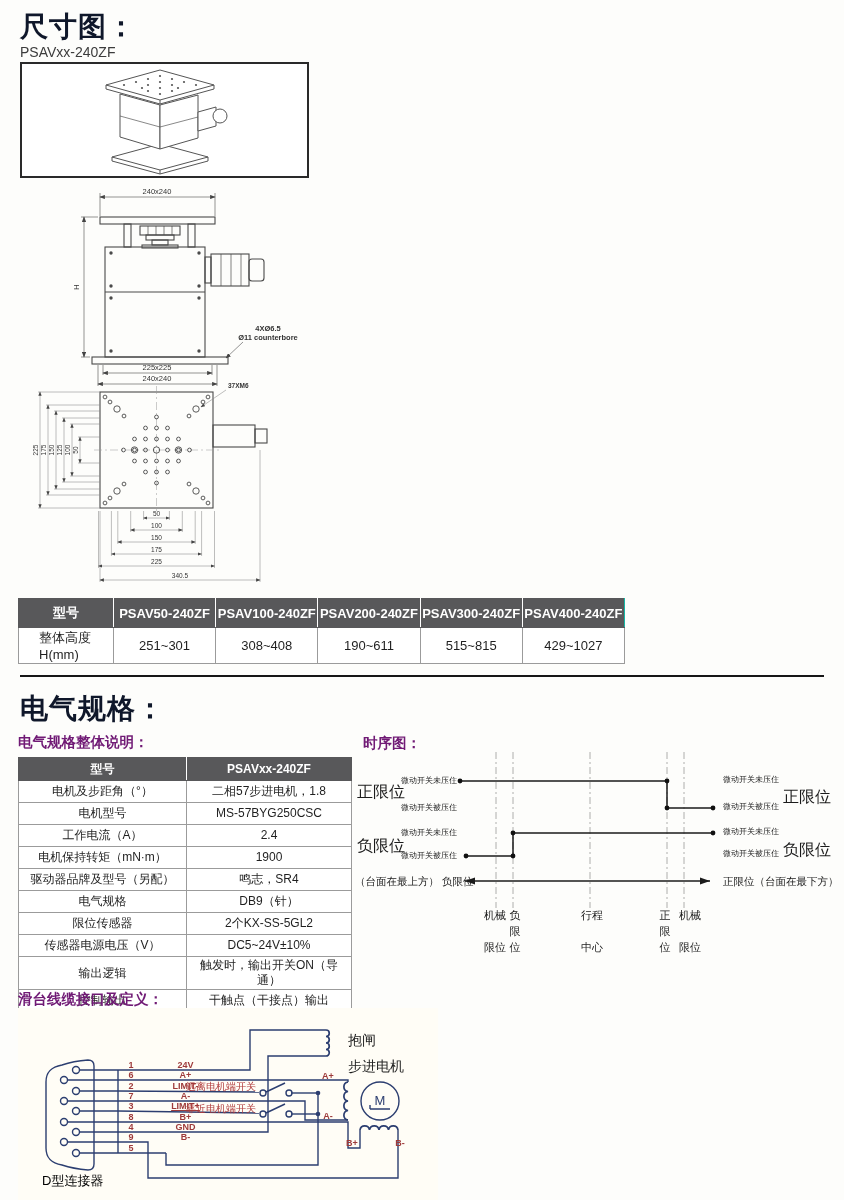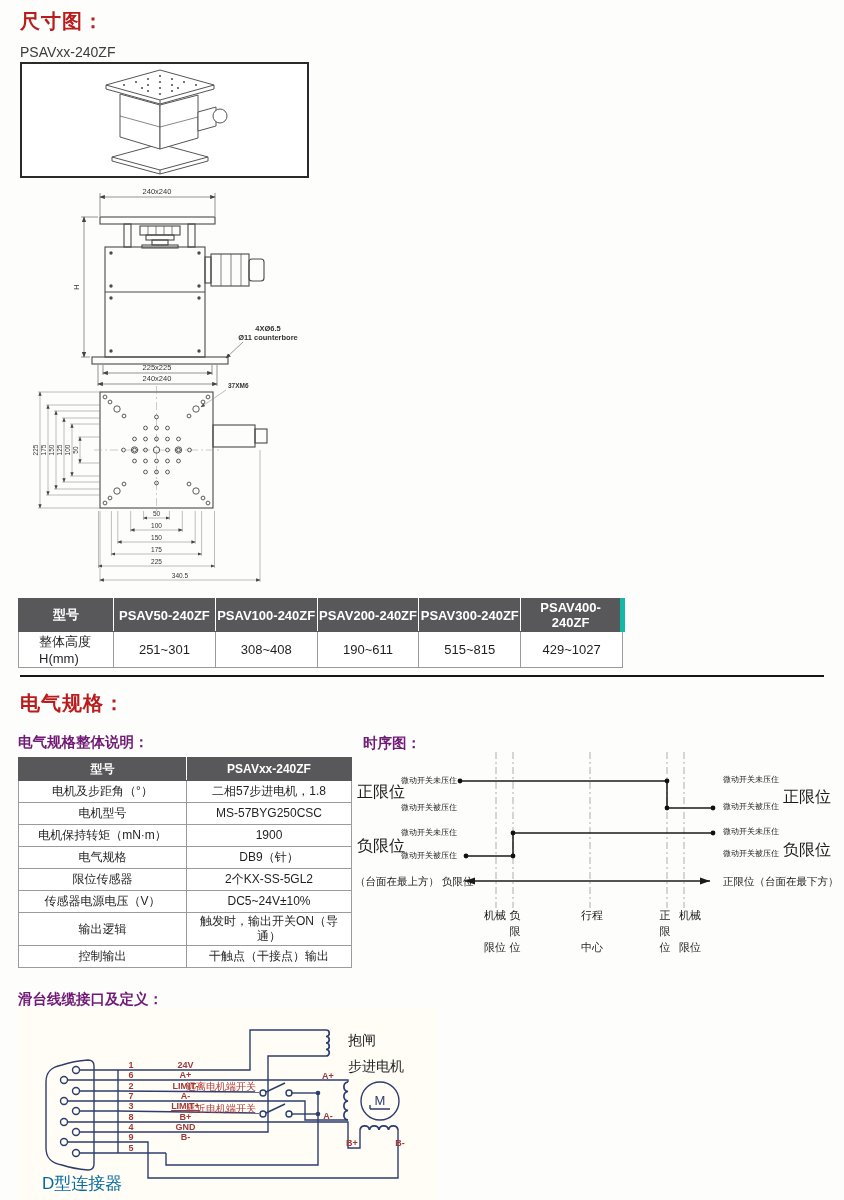--- a/index.html
+++ b/index.html
@@ -1,29 +1,29 @@
 <!DOCTYPE html>
 <html><head>
 <meta charset="utf-8">
 <style>
   html,body{margin:0;padding:0;background:#ffffff;}
   .page{position:relative;width:844px;height:1200px;background:#fdfdfb;
         font-family:"Liberation Sans","DejaVu Sans",sans-serif;color:#222;overflow:hidden;}
   .abs{position:absolute;}
-  .h1{font-size:20px;font-weight:bold;color:#b91c1c;letter-spacing:1px;}
+  .h1{font-size:28px;font-weight:bold;color:#0f172a;letter-spacing:1px;}
   .h2{font-size:14.5px;font-weight:bold;color:#701a75;}
   .model-label{font-size:14px;color:#3c3c3c;}
   .iso-box{border:2px solid #2a2a2a;background:#fff;}
   .divider{background:#161616;height:2px;}
 
   table{border-collapse:collapse;table-layout:fixed;}
   .model-table{width:607px;font-size:13px;}
   .model-table th{background:#58585a;color:#fff;font-weight:bold;height:26px;
       border:1px solid #58585a;border-right:1.5px solid #fff;text-align:center;}
-  .model-table th:last-child{border-right:5px solid #14b8a6;}
+  .model-table th:last-child{border-right:1px solid #14b8a6;}
   .model-table td{border:1px solid #9b9b9b;height:26px;text-align:center;background:#fff;color:#1f1f1f;}
   .model-table td.lbl{text-align:left;padding-left:20px;}
 
   .spec-table{width:333px;font-size:12px;}
   .spec-table th{background:#58585a;color:#fff;font-weight:bold;height:20px;
       border:1px solid #58585a;border-right:1.5px solid #fff;text-align:center;}
   .spec-table th:last-child{border-right:1px solid #58585a;}
   .spec-table td{border:1px solid #9b9b9b;height:19px;background:#fff;color:#1f1f1f;
       padding:1px 3px;line-height:1.25;}
   .spec-table td.lbl{text-align:center;}
@@ -33,21 +33,21 @@
   .t-sm{position:absolute;font-size:8px;color:#222;white-space:nowrap;}
   .t-big{position:absolute;font-size:16px;color:#1b1b1b;white-space:nowrap;}
   .t-axis{position:absolute;font-size:10.5px;color:#1b1b1b;white-space:nowrap;}
   .t-bot{position:absolute;font-size:11px;color:#1b1b1b;white-space:pre-line;
          line-height:1.45;text-align:center;}
 
   .wiring{width:420px;height:192px;background:#fffdf6;}
   .w-red{position:absolute;font-size:9px;font-weight:bold;color:#9e3a3a;white-space:nowrap;text-align:center;}
   .w-swlbl{position:absolute;font-size:10px;color:#b03b3b;white-space:nowrap;text-align:right;}
   .w-blk{position:absolute;font-size:14px;color:#1d1d1d;white-space:nowrap;}
-  .w-conn{position:absolute;font-size:17px;color:#0369a1;white-space:nowrap;}
+  .w-conn{position:absolute;font-size:13px;color:#000000;white-space:nowrap;}
 
   svg text{font-family:"Liberation Sans","DejaVu Sans",sans-serif;}
 </style>
 </head>
 <body>
 
 <div class="page">
 
   <div class="abs h1" style="left:20px;top:8px;">尺寸图：</div>
 
@@ -312,22 +312,30 @@
     </tr>
     <tr>
       <td class="lbl">电机及步距角（°）</td>
       <td class="val">二相57步进电机，1.8</td>
         </tr>
     <tr>
       <td class="lbl">电机型号</td>
       <td class="val">MS-57BYG250CSC</td>
         </tr>
     <tr>
+      <td class="lbl">工作电流（A）</td>
+      <td class="val">2.4</td>
+        </tr>
+    <tr>
       <td class="lbl">电机保持转矩（mN·m）</td>
       <td class="val">1900</td>
+        </tr>
+    <tr>
+      <td class="lbl">驱动器品牌及型号（另配）</td>
+      <td class="val">鸣志，SR4</td>
         </tr>
     <tr>
       <td class="lbl">电气规格</td>
       <td class="val">DB9（针）</td>
         </tr>
     <tr>
       <td class="lbl">限位传感器</td>
       <td class="val">2个KX-SS-5GL2</td>
         </tr>
     <tr>

